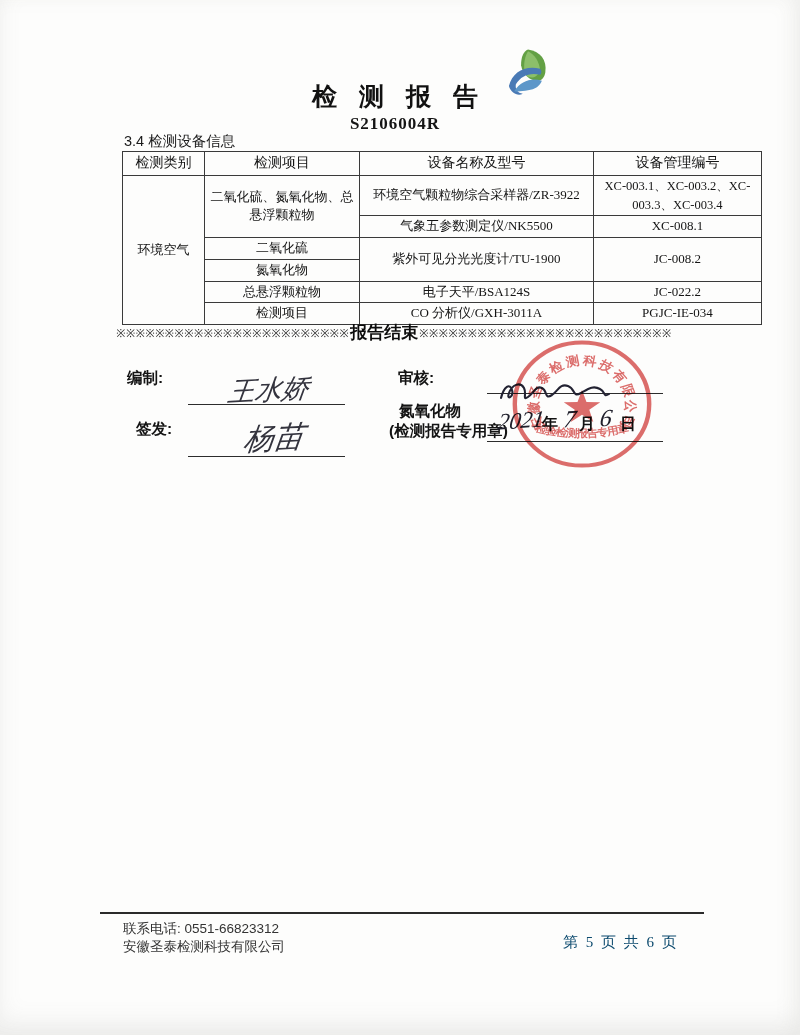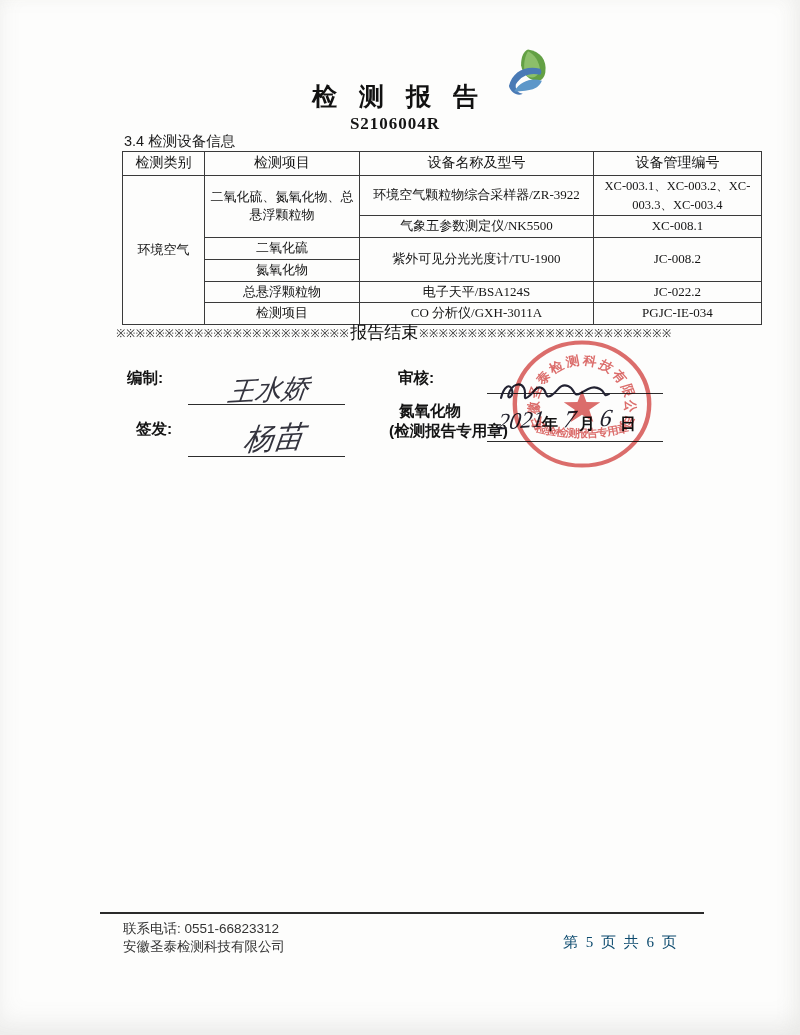--- a/index.html
+++ b/index.html
@@ -62,21 +62,21 @@
 
   
   .separator {
     position: absolute; left: 108px; top: 321px; width: 572px;
     display: flex; align-items: center; justify-content: center;
     white-space: nowrap; overflow: hidden;
   }
   .stars { font-size: 11px; color: #222; letter-spacing: 0.5px; }
   .separator-label {
     font-family: "Liberation Sans", "DejaVu Sans", sans-serif;
-    font-weight: normal; font-size: 17px; color: #0d0d0d; padding: 0 1px;
+    font-weight: bold; font-size: 17px; color: #0d0d0d; padding: 0 1px;
   }
 
   
   .field-label {
     position: absolute;
     font-family: Liberation Sans, sans-serif;
     font-weight: bold; font-size: 15.5px; color: #141414;
   }
   .sig-line { position: absolute; border-bottom: 1.6px solid #2c2c2c; }
   .handwriting {

